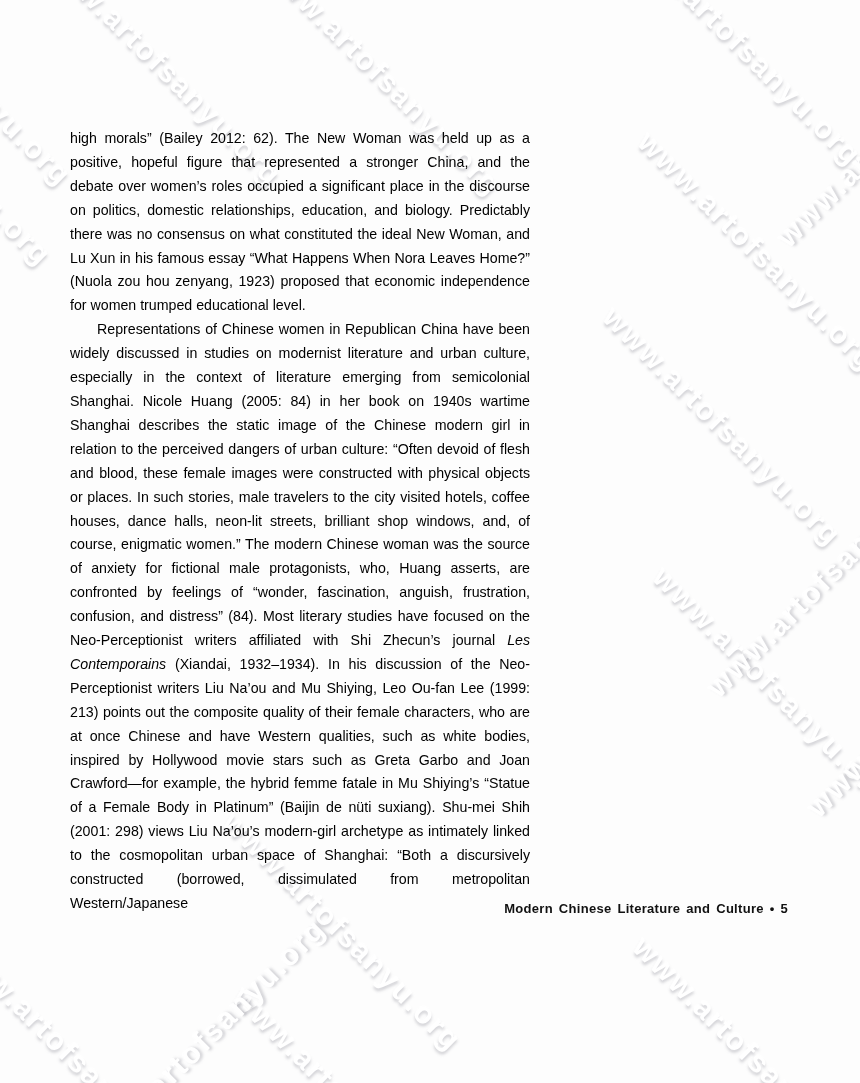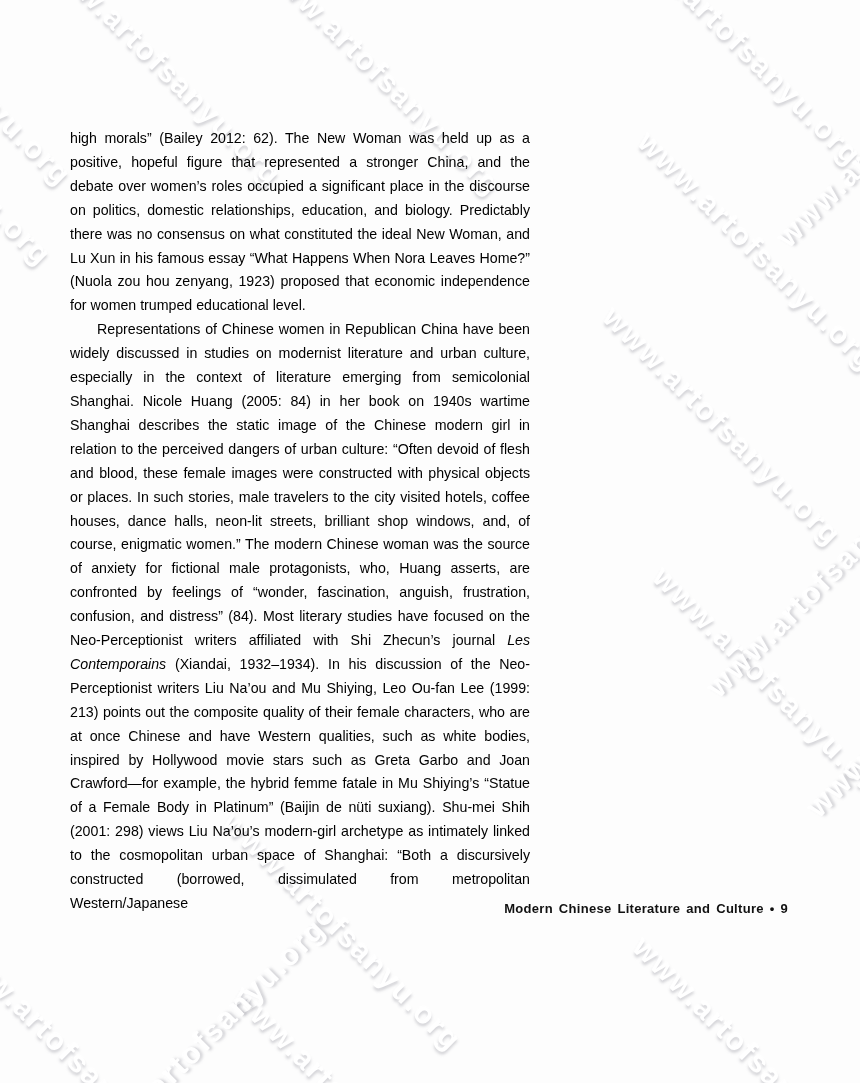--- a/index.html
+++ b/index.html
@@ -89,21 +89,21 @@
       <span class="wm up" style="left: 700px; top: 680px;">www.artofsanyu.org</span>
       <span class="wm up" style="left: 800px; top: 800px;">www.artofsanyu.org</span>
       <span class="wm up" style="left: 80px; top: 1140px;">www.artofsanyu.org</span>
     </div>
 
   <div class="body-text" style="color: #000000;">
     <p><span>high morals” (Bailey 2012: 62). The New Woman was held up as a positive, hopeful figure that represented a stronger China, and the debate over women’s roles occupied a significant place in the discourse on politics, domestic relationships, education, and biology. Predictably there was no consensus on what constituted the ideal New Woman, and Lu Xun in his famous essay “What Happens When Nora Leaves Home?” (Nuola zou hou zenyang, 1923) proposed that economic independence for women trumped educational level.</span></p>
     <p class="indented"><span>Representations of Chinese women in Republican China have been widely discussed in studies on modernist literature and urban culture, especially in the context of literature emerging from semicolonial Shanghai. Nicole Huang (2005: 84) in her book on 1940s wartime Shanghai describes the static image of the Chinese modern girl in relation to the perceived dangers of urban culture: “Often devoid of flesh and blood, these female images were constructed with physical objects or places. In such stories, male travelers to the city visited hotels, coffee houses, dance halls, neon-lit streets, brilliant shop windows, and, of course, enigmatic women.” The modern Chinese woman was the source of anxiety for fictional male protagonists, who, Huang asserts, are confronted by feelings of “wonder, fascination, anguish, frustration, confusion, and distress” (84). Most literary studies have focused on the Neo-Perceptionist writers affiliated with Shi Zhecun’s journal </span><i>Les Contemporains</i><span> (Xiandai, 1932–1934). In his discussion of the Neo-Perceptionist writers Liu Na’ou and Mu Shiying, Leo Ou-fan Lee (1999: 213) points out the composite quality of their female characters, who are at once Chinese and have Western qualities, such as white bodies, inspired by Hollywood movie stars such as Greta Garbo and Joan Crawford—for example, the hybrid femme fatale in Mu Shiying’s “Statue of a Female Body in Platinum” (Baijin de nüti suxiang). Shu-mei Shih (2001: 298) views Liu Na’ou’s modern-girl archetype as intimately linked to the cosmopolitan urban space of Shanghai: “Both a discursively constructed (borrowed, dissimulated from metropolitan Western/Japanese</span></p>
   </div>
 
-  <div class="running-footer">Modern Chinese Literature and Culture • 9</div>
+  <div class="running-footer">Modern Chinese Literature and Culture • 5</div>
 
   <div class="jstor-footer">
     <div>
       <span>This content downloaded from</span>
       <span class="redacted">142.184.248.194</span>
       <span>on</span>
       <span class="redacted">Thu, 16 Jun 2020 05:43:15 UTC</span>
     </div>
     <div>All use subject to https://level.jstor.org/terms</div>
   </div>

